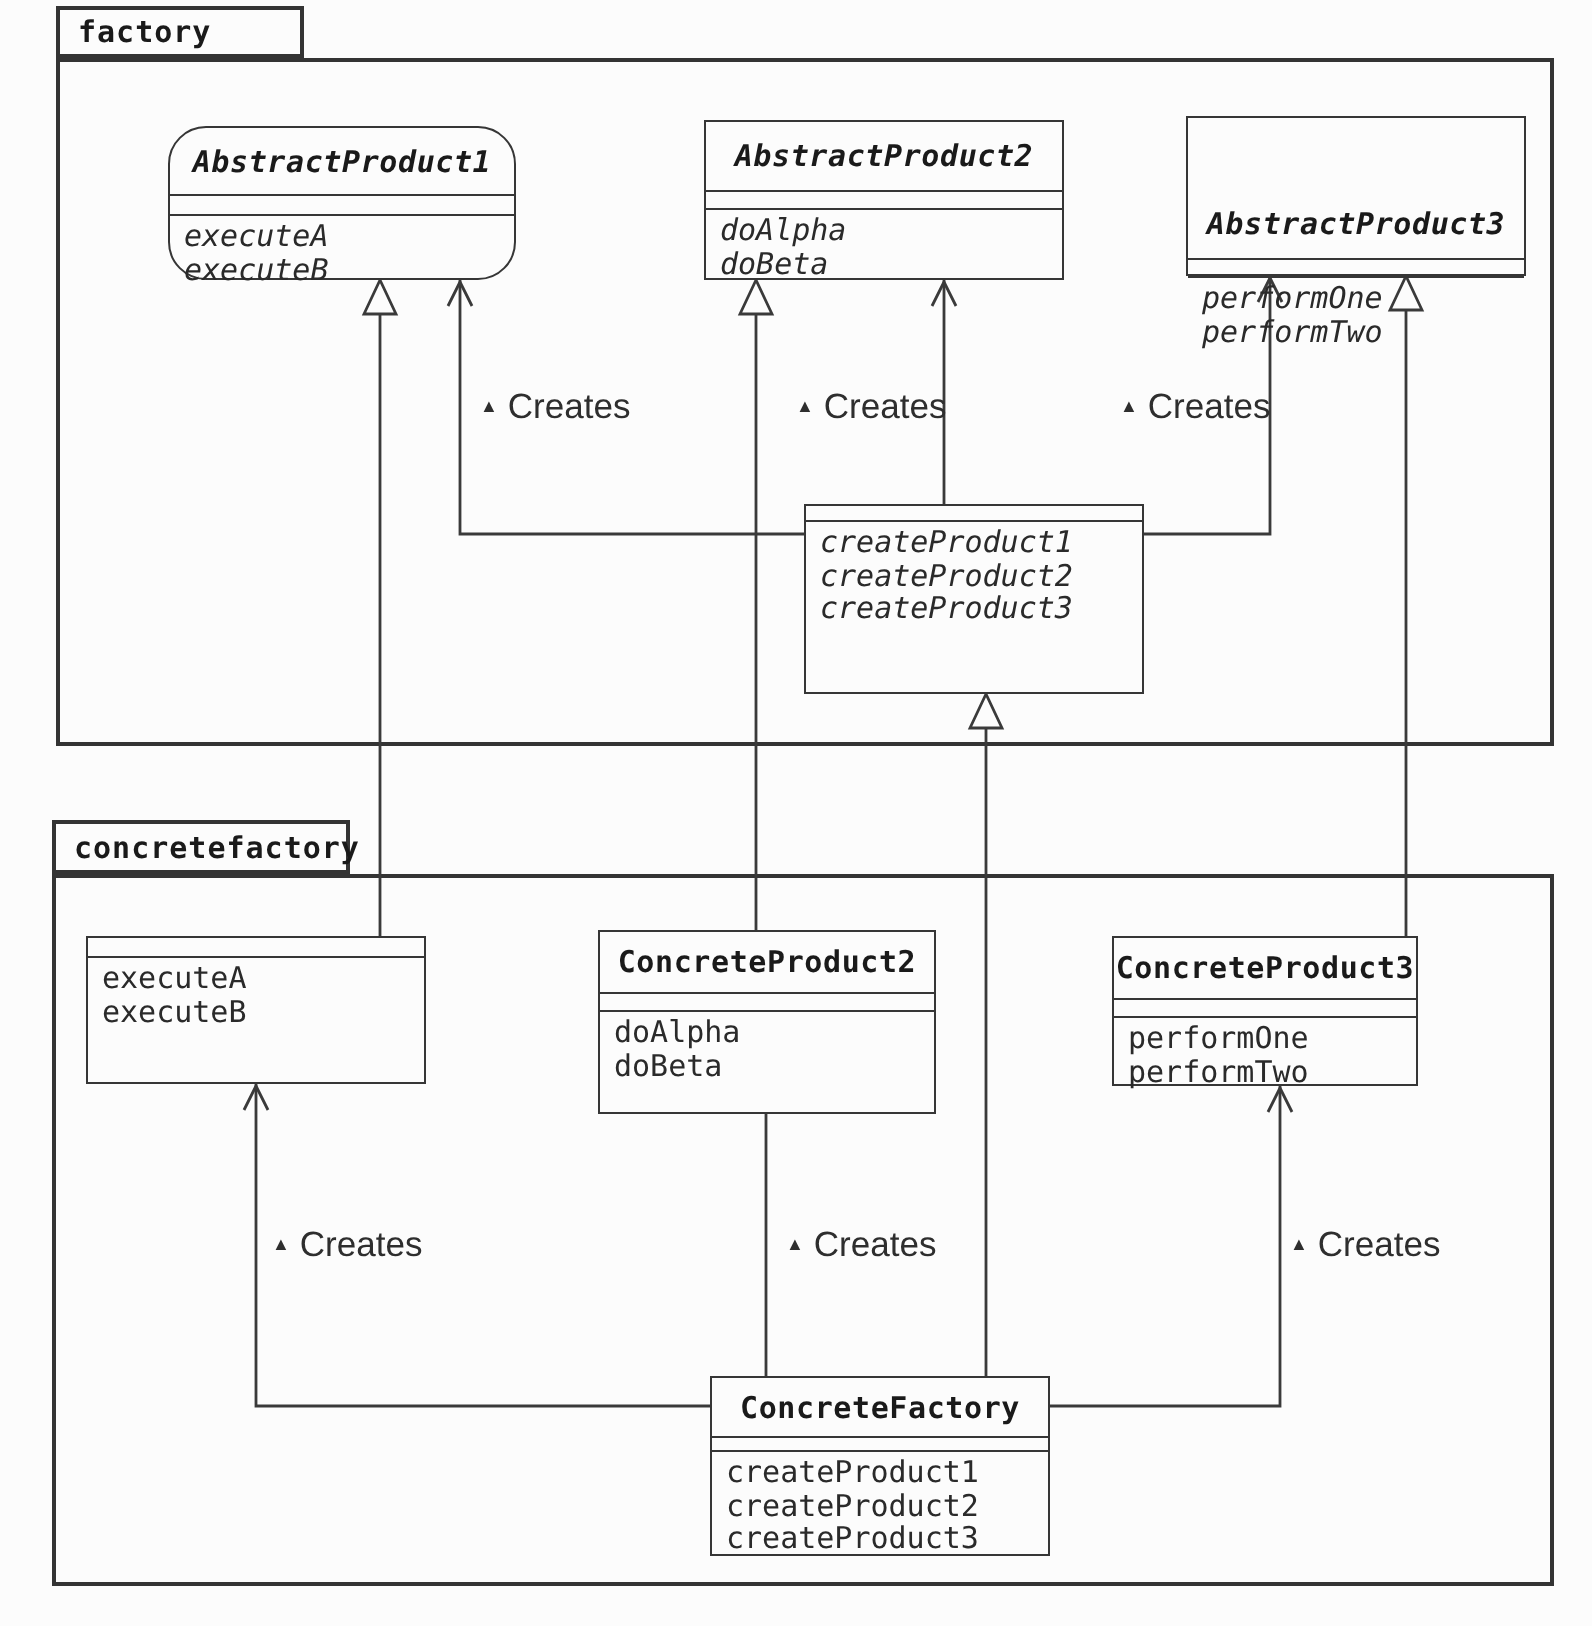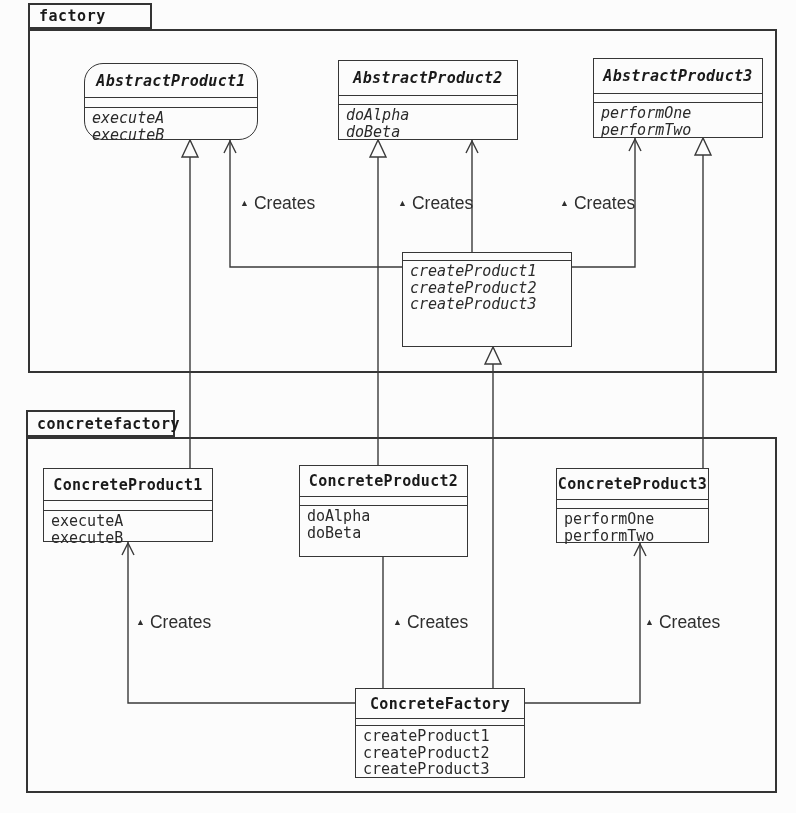--- a/index.html
+++ b/index.html
@@ -76,46 +76,45 @@
     </svg>
 
 <div class="cls abstract" style="left: 84px; top: 63px; width: 174px; height: 77px; border-radius: 19px;">
       <div class="cls-title" style="height: 34px;">AbstractProduct1</div>
       <div class="cls-attrs" style="height: 10px;"></div>
       <div class="cls-methods">
         <div>executeA</div>
         <div>executeB</div>
       </div>
     </div>
-    <div class="cls abstract" style="left: 338px; top: 60px; width: 180px; height: 80px;">
+    <div class="cls abstract" style="left: 352px; top: 60px; width: 180px; height: 80px;">
       <div class="cls-title" style="height: 35px;">AbstractProduct2</div>
       <div class="cls-attrs" style="height: 9px;"></div>
       <div class="cls-methods">
         <div>doAlpha</div>
         <div>doBeta</div>
       </div>
     </div>
     <div class="cls abstract" style="left: 593px; top: 58px; width: 170px; height: 80px;">
-      <div class="cls-title" style="height: 35px;">AbstractProduct3</div>
+      <div class="cls-title" style="height: 35px; margin-top: 36px;">AbstractProduct3</div>
       <div class="cls-attrs" style="height: 9px;"></div>
       <div class="cls-methods">
         <div>performOne</div>
         <div>performTwo</div>
       </div>
     </div>
     <div class="cls abstract" style="left: 402px; top: 252px; width: 170px; height: 95px;">
       <div class="cls-attrs" style="height: 8px;"></div>
       <div class="cls-methods">
         <div>createProduct1</div>
         <div>createProduct2</div>
         <div>createProduct3</div>
       </div>
     </div>
     <div class="cls" style="left: 43px; top: 468px; width: 170px; height: 74px;">
-      <div class="cls-title" style="height: 32px;">ConcreteProduct1</div>
       <div class="cls-attrs" style="height: 10px;"></div>
       <div class="cls-methods">
         <div>executeA</div>
         <div>executeB</div>
       </div>
     </div>
     <div class="cls" style="left: 299px; top: 465px; width: 169px; height: 92px;">
       <div class="cls-title" style="height: 31px;">ConcreteProduct2</div>
       <div class="cls-attrs" style="height: 9px;"></div>
       <div class="cls-methods">

